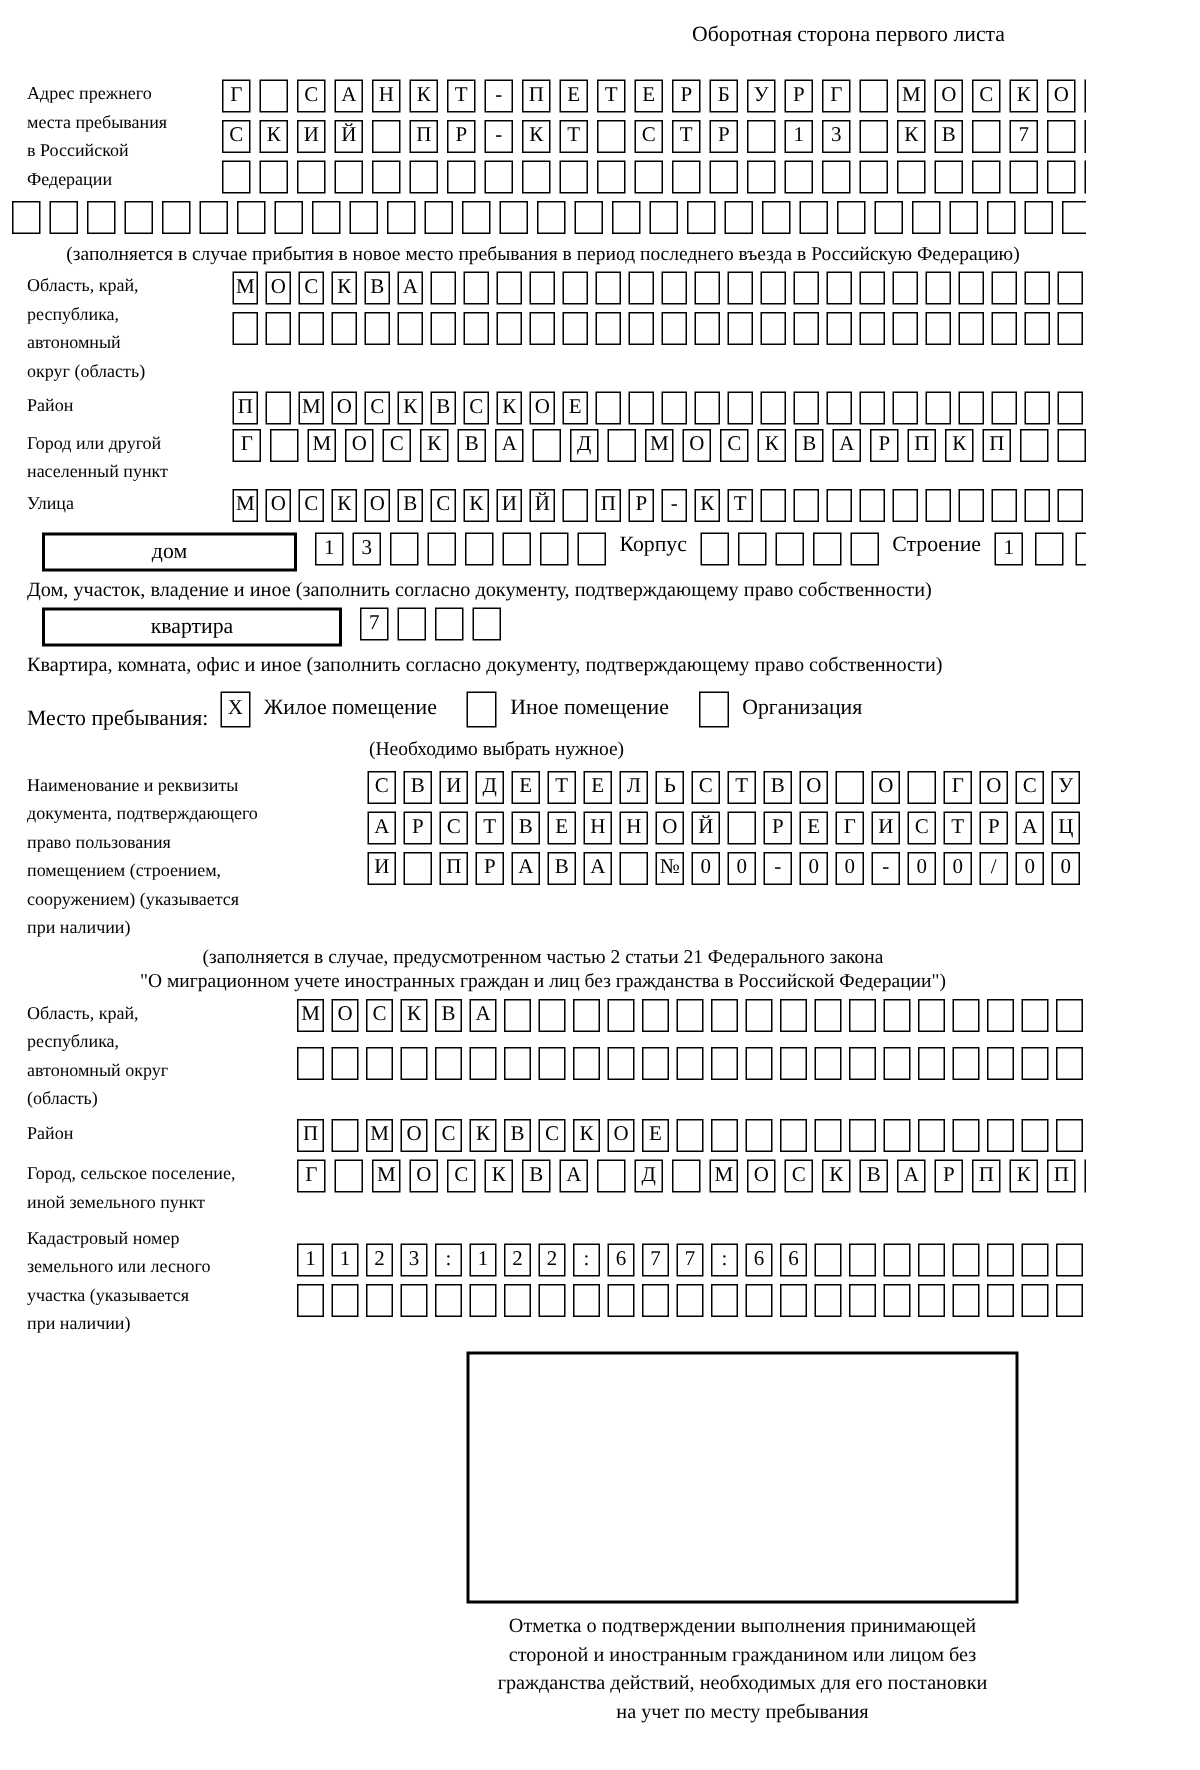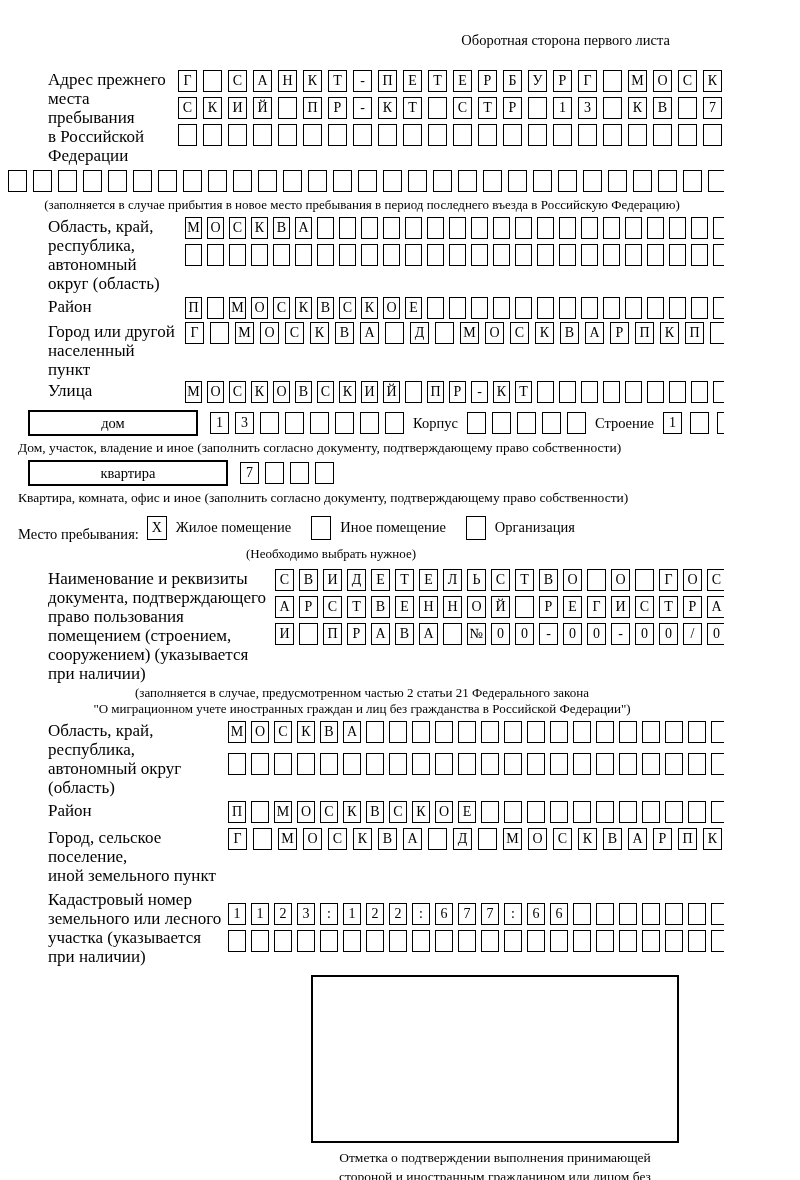--- a/index.html
+++ b/index.html
@@ -1,46 +1,46 @@
 <!DOCTYPE html>
 <html><head>
 <meta charset="utf-8">
 <style>
   html,body{margin:0;padding:0;background:#fff;}
   .page{
     width:724px;height:1180px;box-sizing:border-box;overflow:hidden;
-    padding:24px 18px 0 18px;background:#fff;color:#000;
+    padding:7px 18px 0 18px;background:#fff;color:#000;
     font-family:"Liberation Serif","DejaVu Serif",serif;
   }
   .back-note{text-align:right;padding-right:36px;font-size:14.5px;margin-top:8px;}
   
   .cells{display:flex;}
   .cells .cell{
     flex:none;width:19px;height:22px;box-sizing:border-box;border:1.6px solid #000;
     display:flex;align-items:center;justify-content:center;
     font-size:14px;line-height:1;
   }
   .w17 .cell{width:17px;}
   .w18 .cell{width:18px;}
   .g5{gap:5px;} .g6{gap:6px;} .g8{gap:8px;}
   
   .group{display:flex;align-items:flex-start;}
-  .glabel{flex:none;font-size:17px;line-height:19px;white-space:pre-line;margin-left:30px;}
+  .glabel{flex:none;font-size:12px;line-height:19px;white-space:pre-line;}
   .w125{width:125px;} .w132{width:132px;} .w175{width:175px;} .w222{width:222px;}
   .gcells{display:flex;flex-direction:column;gap:5px;margin-left:5px;}
   .gcells.gap10{gap:10px;}
   .single{margin-left:5px;}
   .fullrow{margin-top:5px;margin-left:-10px;}
   .note{font-size:13px;line-height:16px;}
   .center{text-align:center;}
   .sec-title{margin-top:6px;text-align:center;font-weight:bold;font-size:15.5px;line-height:19px;}
   .mt2{margin-top:2px;} .mt3{margin-top:3px;} .mt4{margin-top:4px;} .mt5{margin-top:5px;}
   .mt6{margin-top:6px;} .mt7{margin-top:7px;} .mt10{margin-top:10px;}
   
-  .inline-row{display:flex;align-items:center;}
+  .inline-row{display:flex;align-items:flex-start;}
   .label-box{
     flex:none;height:26px;box-sizing:border-box;border:2px solid #000;
     display:flex;align-items:center;justify-content:center;font-size:14.5px;
   }
   .lb170{width:170px;margin-left:10px;} .lb200{width:200px;margin-left:10px;}
   .inline-label{font-size:14.5px;margin:0 9px;}
   .ml10{margin-left:12px;}
   .fill-note{font-size:13.5px;line-height:17px;margin-top:3px;}
   
   .mesto-row{display:flex;align-items:center;font-size:14.5px;}

